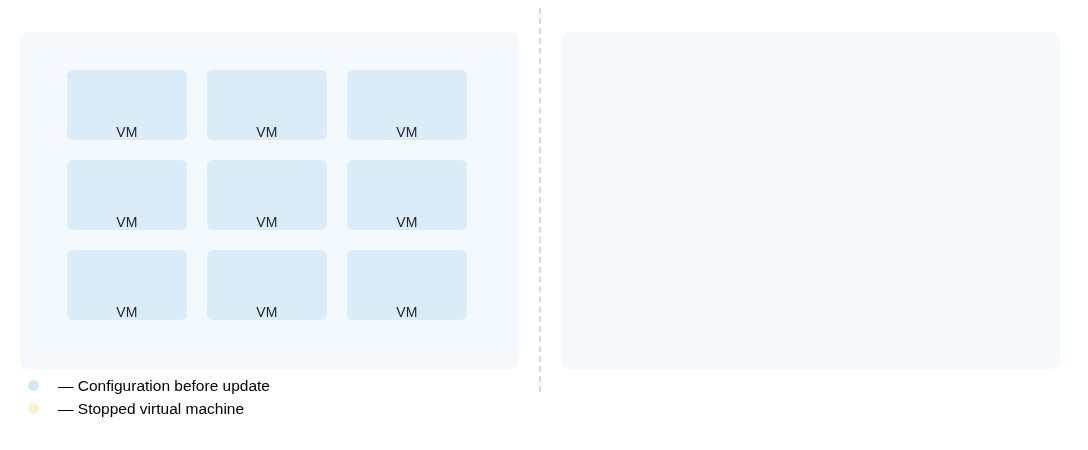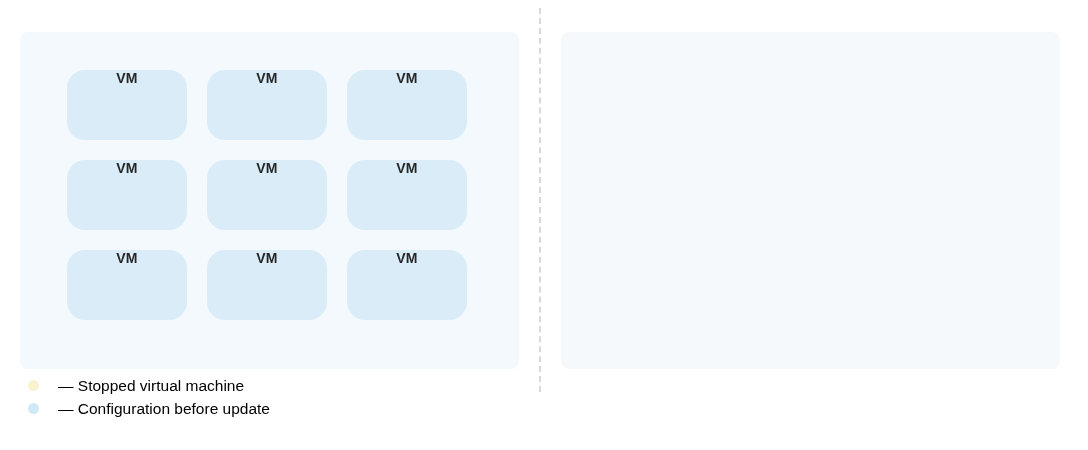--- a/index.html
+++ b/index.html
@@ -26,28 +26,27 @@
   .vm-grid {
     position: absolute;
     left: 47px;
     top: 38px;
     display: grid;
     grid-template-columns: repeat(3, 120px);
     grid-auto-rows: 70px;
     gap: 20px;
   }
   .vm-box {
-    border-radius: 18px;
+    border-radius: 6px;
     display: flex;
-    align-items: flex-start;
+    align-items: flex-end;
     justify-content: center;
     font-size: 14px;
     color: #262626;
     letter-spacing: 0.3px;
-    font-weight: bold;
   }
   .divider {
     position: absolute;
     left: 539px;
     top: 8px;
     height: 384px;
     width: 0;
     border-left: 2px dashed #d9d9d9;
   }
   .legend {
@@ -110,22 +109,22 @@
         </div>
     </div>
   </div>
 
   <div class="divider"></div>
 
   <div class="panel right" style="background-color: rgb(245, 249, 252);"></div>
 
   <div class="legend">
     <div class="legend-item">
+      <span class="dot" style="background-color: rgb(207, 233, 248);"></span>
+      <span class="legend-label">— Configuration before update</span>
+    </div>
+    <div class="legend-item">
       <span class="dot" style="background-color: rgb(249, 242, 207);"></span>
       <span class="legend-label">— Stopped virtual machine</span>
-    </div>
-    <div class="legend-item">
-      <span class="dot" style="background-color: rgb(207, 233, 248);"></span>
-      <span class="legend-label">— Configuration before update</span>
     </div>
   </div>
 
 </div>
 
 </body></html>

